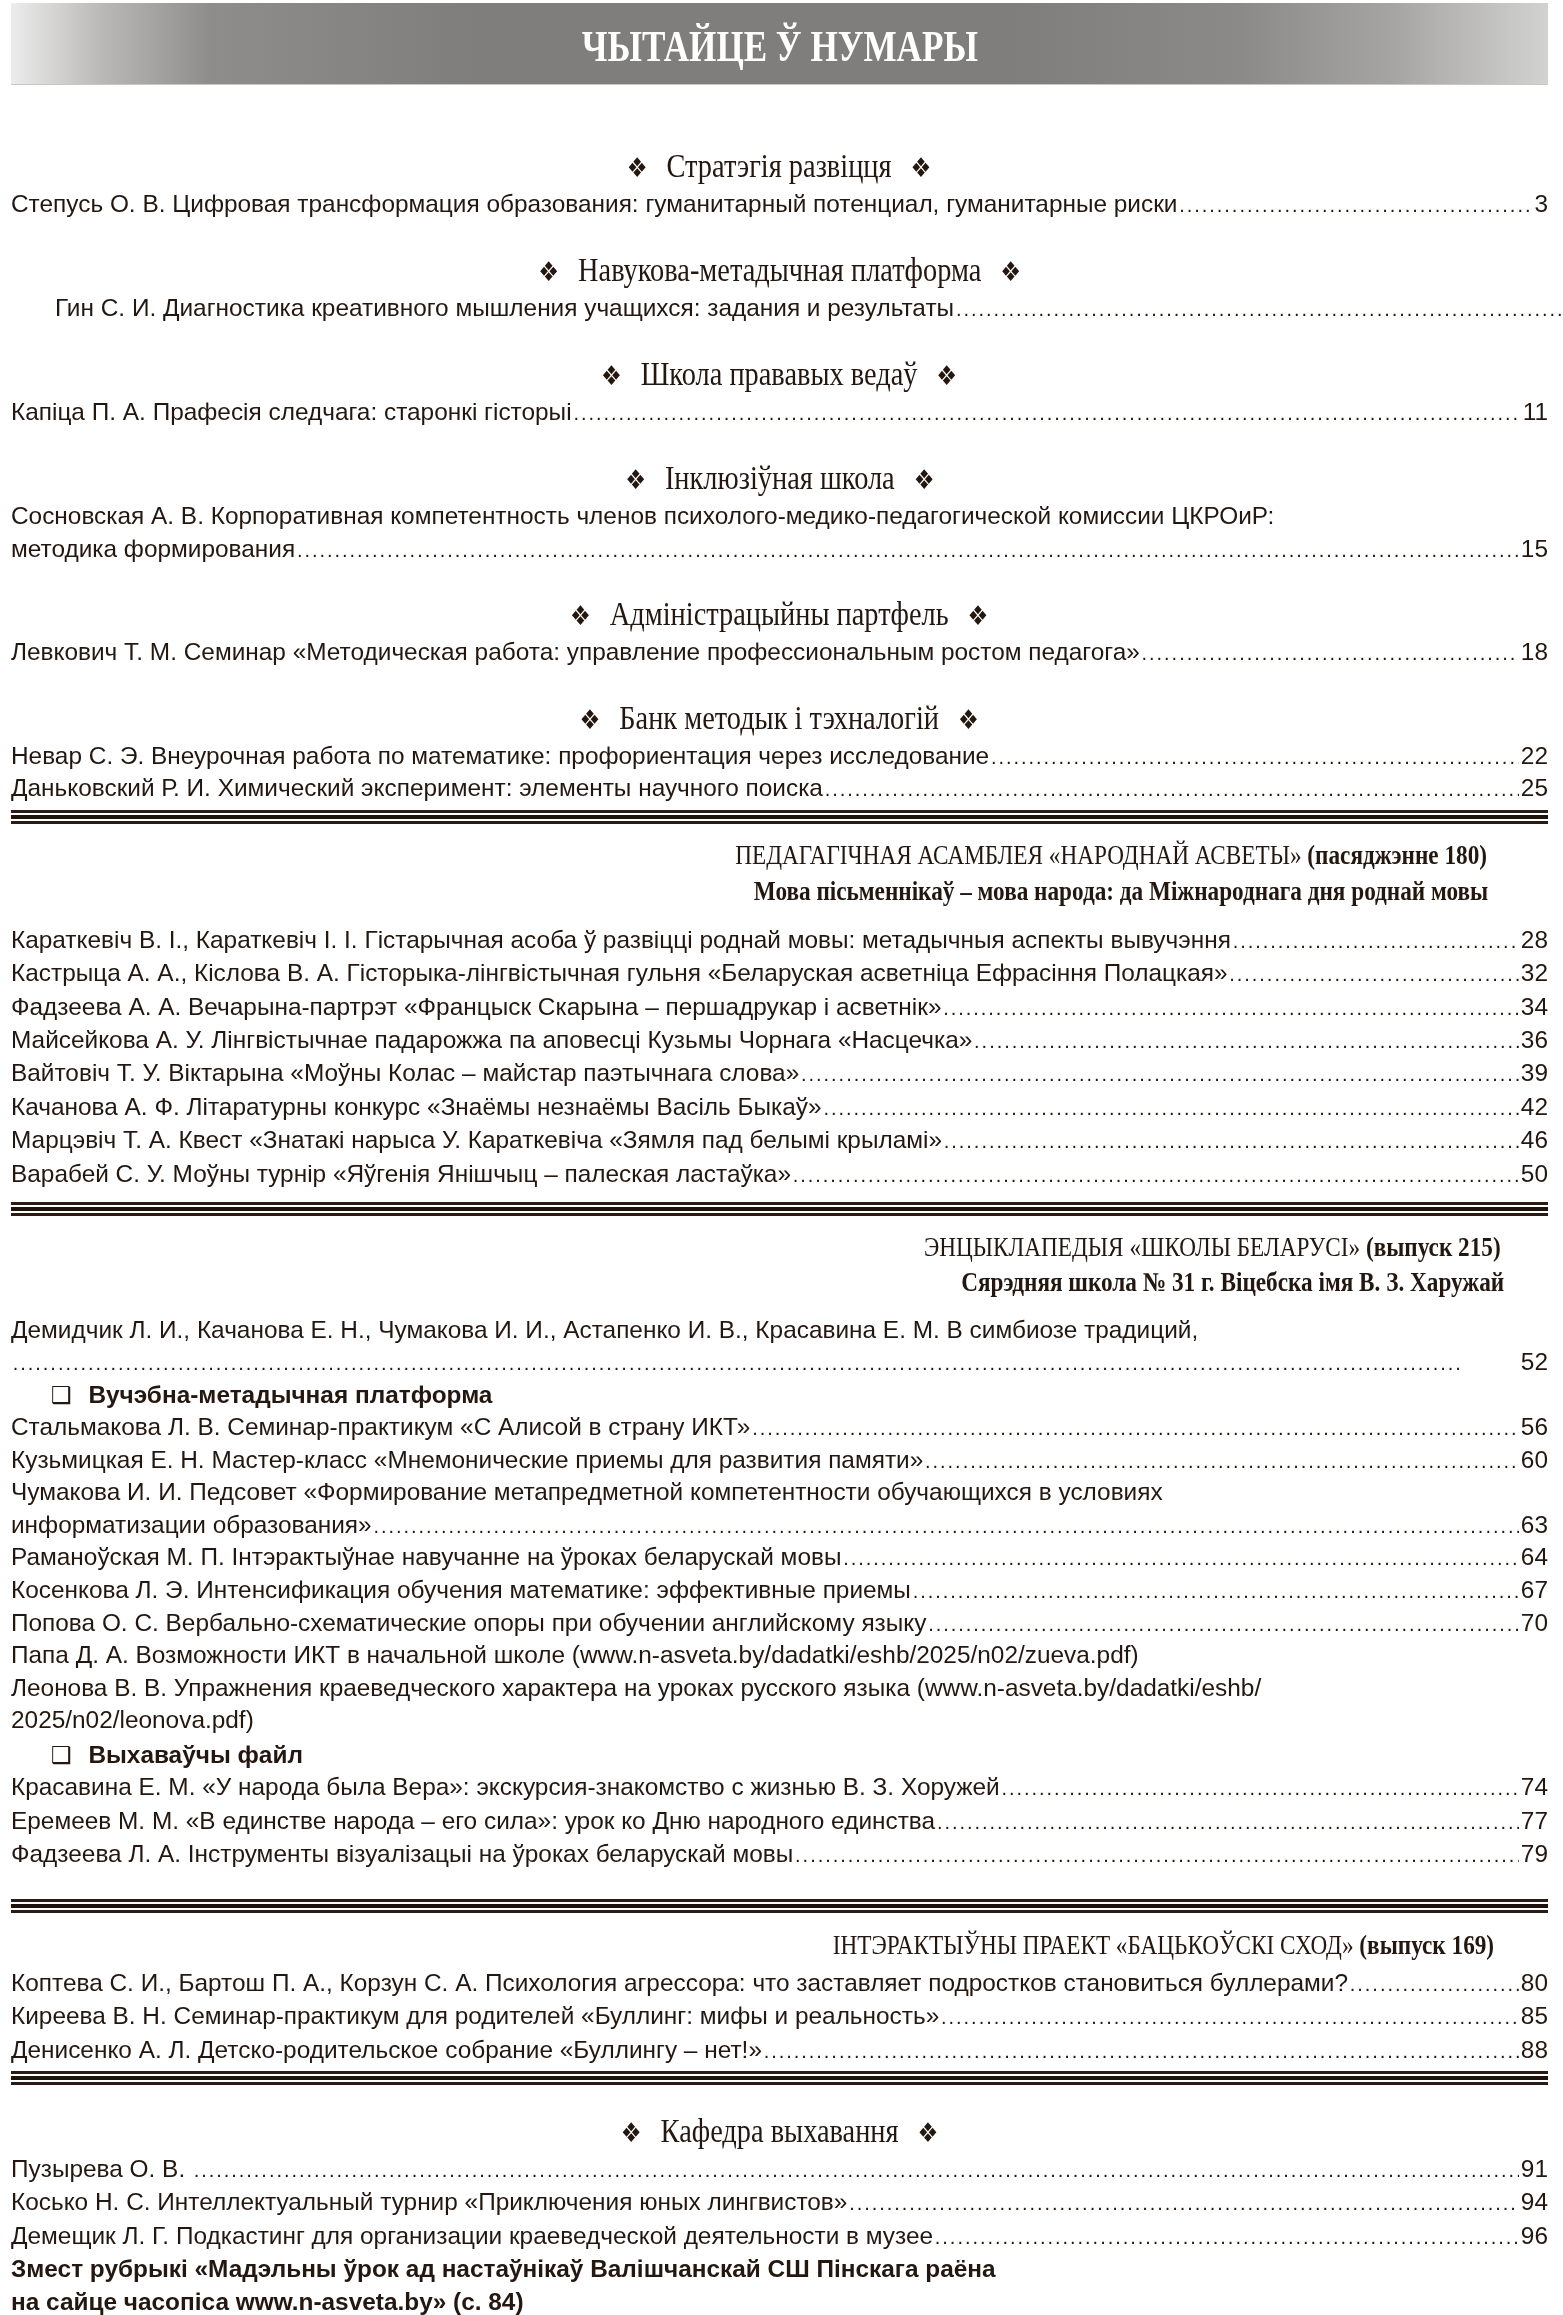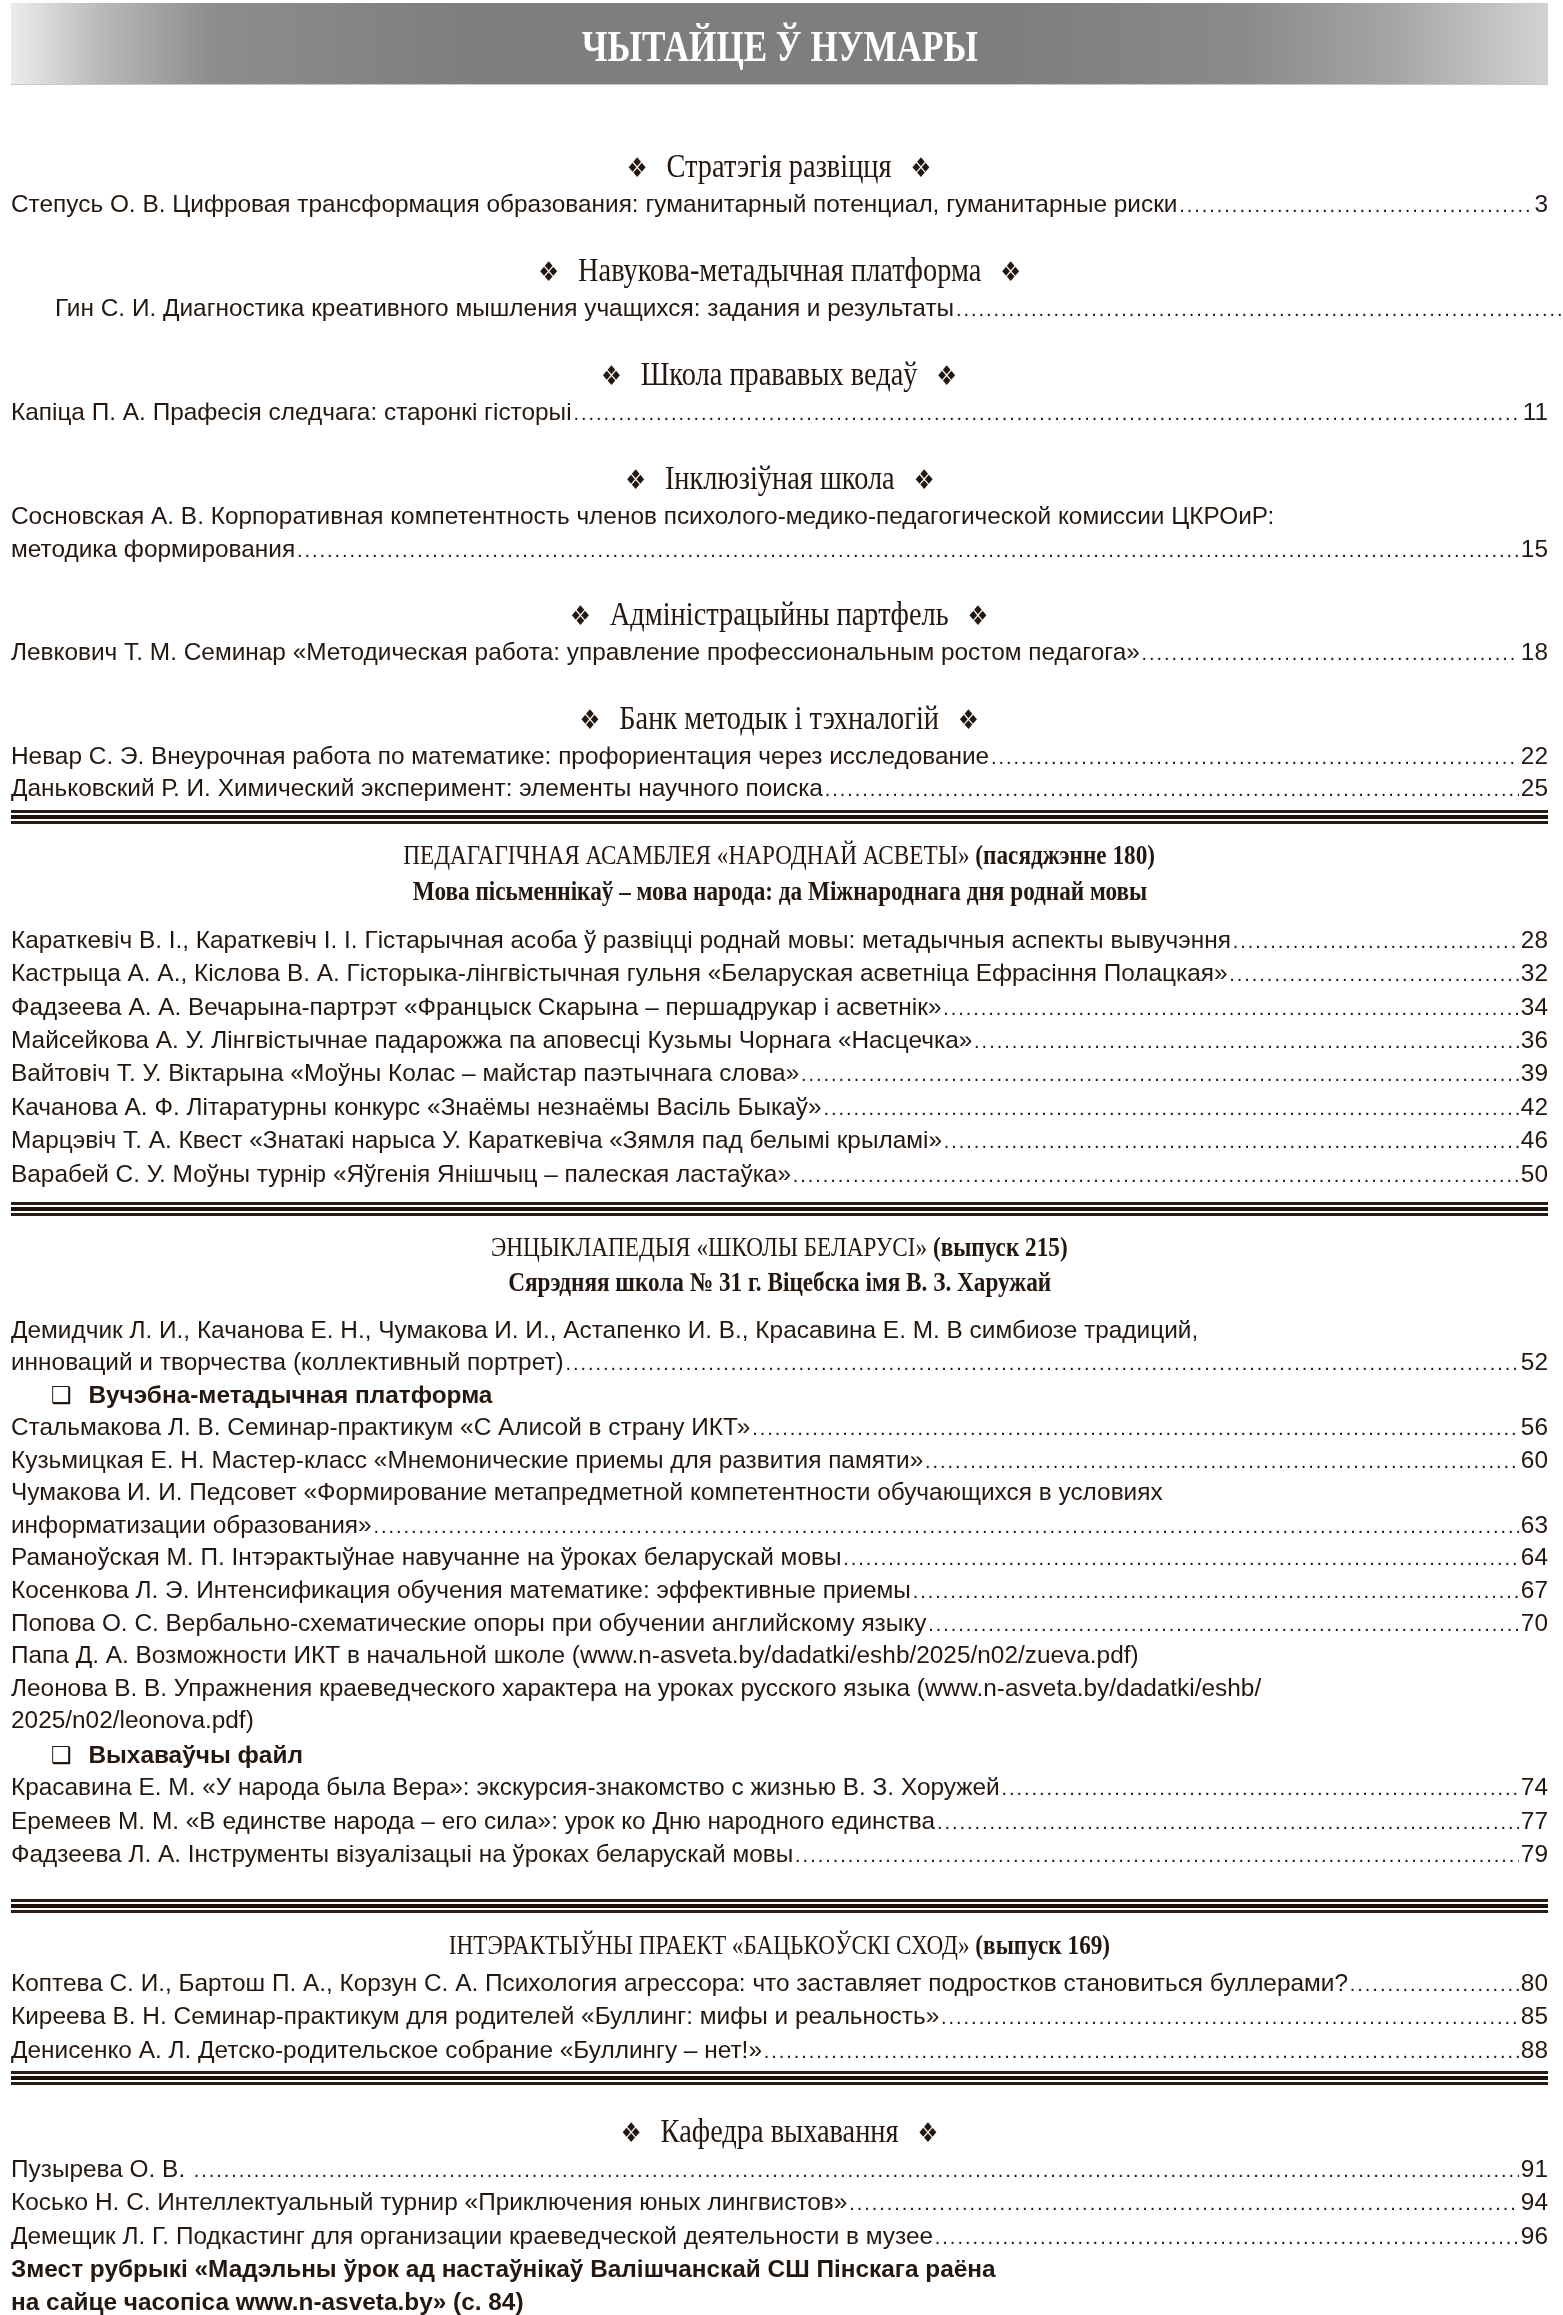--- a/index.html
+++ b/index.html
@@ -48,21 +48,21 @@
   .entry .page { flex: 0 0 auto; text-align: right; }
   .sq-rubric {
     position: absolute; left: 40px; font-weight: bold; font-size: 24.4px; line-height: 31px; white-space: nowrap;
   }
   .sq-rubric .sq { font-size: 23.5px; margin-right: 16.3px; font-weight: normal; }
   .divider { position: absolute; left: 0; width: 1537px; height: 13.6px; }
   .divider .l1 { position: absolute; left: 0; right: 0; top: 0; height: 2.7px; background: #2a1c14; }
   .divider .l2 { position: absolute; left: 0; right: 0; top: 4.5px; height: 4.5px; background: #1c120c; }
   .divider .l3 { position: absolute; left: 0; right: 0; top: 11px; height: 2.7px; background: #2a1c14; }
   .section-head {
-    position: absolute; left: 0; width: 1537px; text-align: center;
+    position: absolute; left: 0; width: 1537px; text-align: right;
     font-family: "Liberation Serif", "DejaVu Serif", serif; white-space: nowrap;
     font-size: 27px; line-height: 33px;
   }
   .section-head .inner { display: inline-block; transform: scaleX(0.86); }
   .section-head .sub { font-weight: bold; }
   .note {
     position: absolute; left: 0; font-weight: bold; font-size: 24.4px; line-height: 31px; white-space: nowrap;
   }
 </style>
 </head>
@@ -143,21 +143,20 @@
       <div class="l2"></div>
       <div class="l3"></div>
     </div>
     <div class="section-head" style="top: 1231px;"><span class="inner"><span>ЭНЦЫКЛАПЕДЫЯ «ШКОЛЫ БЕЛАРУСІ»</span> <span class="sub">(выпуск 215)</span></span></div>
     <div class="section-head" style="top: 1266px;"><span class="inner sub"><span>Сярэдняя школа № 31 г. Віцебска імя В. З. Харужай</span></span></div>
     <div class="entry" style="top: 1314px;">
       <div class="entry-line"><span class="author">Демидчик Л. И., Качанова Е. Н., Чумакова И. И., Астапенко И. В., Красавина Е. М.</span>&nbsp;<span class="title-text">В симбиозе традиций,</span></div>
     </div>
     <div class="entry" style="top: 1346px;">
       <div class="entry-line">
-        <span class="title-text">инноваций и творчества (коллективный портрет)</span>
         <span class="leader"></span>
         <span class="page">52</span>
       </div>
     </div>
     <div class="sq-rubric" style="top: 1379px;"><span class="sq">❑</span><span>Вучэбна-метадычная платформа</span></div>
     <div class="entry" style="top: 1411px;">
       <div class="entry-line"><span class="author">Стальмакова Л. В.</span>&nbsp;<span class="title-text">Семинар-практикум «С Алисой в страну ИКТ»</span><span class="leader"></span><span class="page">56</span></div>
     </div>
     <div class="entry" style="top: 1444px;">
       <div class="entry-line"><span class="author">Кузьмицкая Е. Н.</span>&nbsp;<span class="title-text">Мастер-класс «Мнемонические приемы для развития памяти»</span><span class="leader"></span><span class="page">60</span></div>

